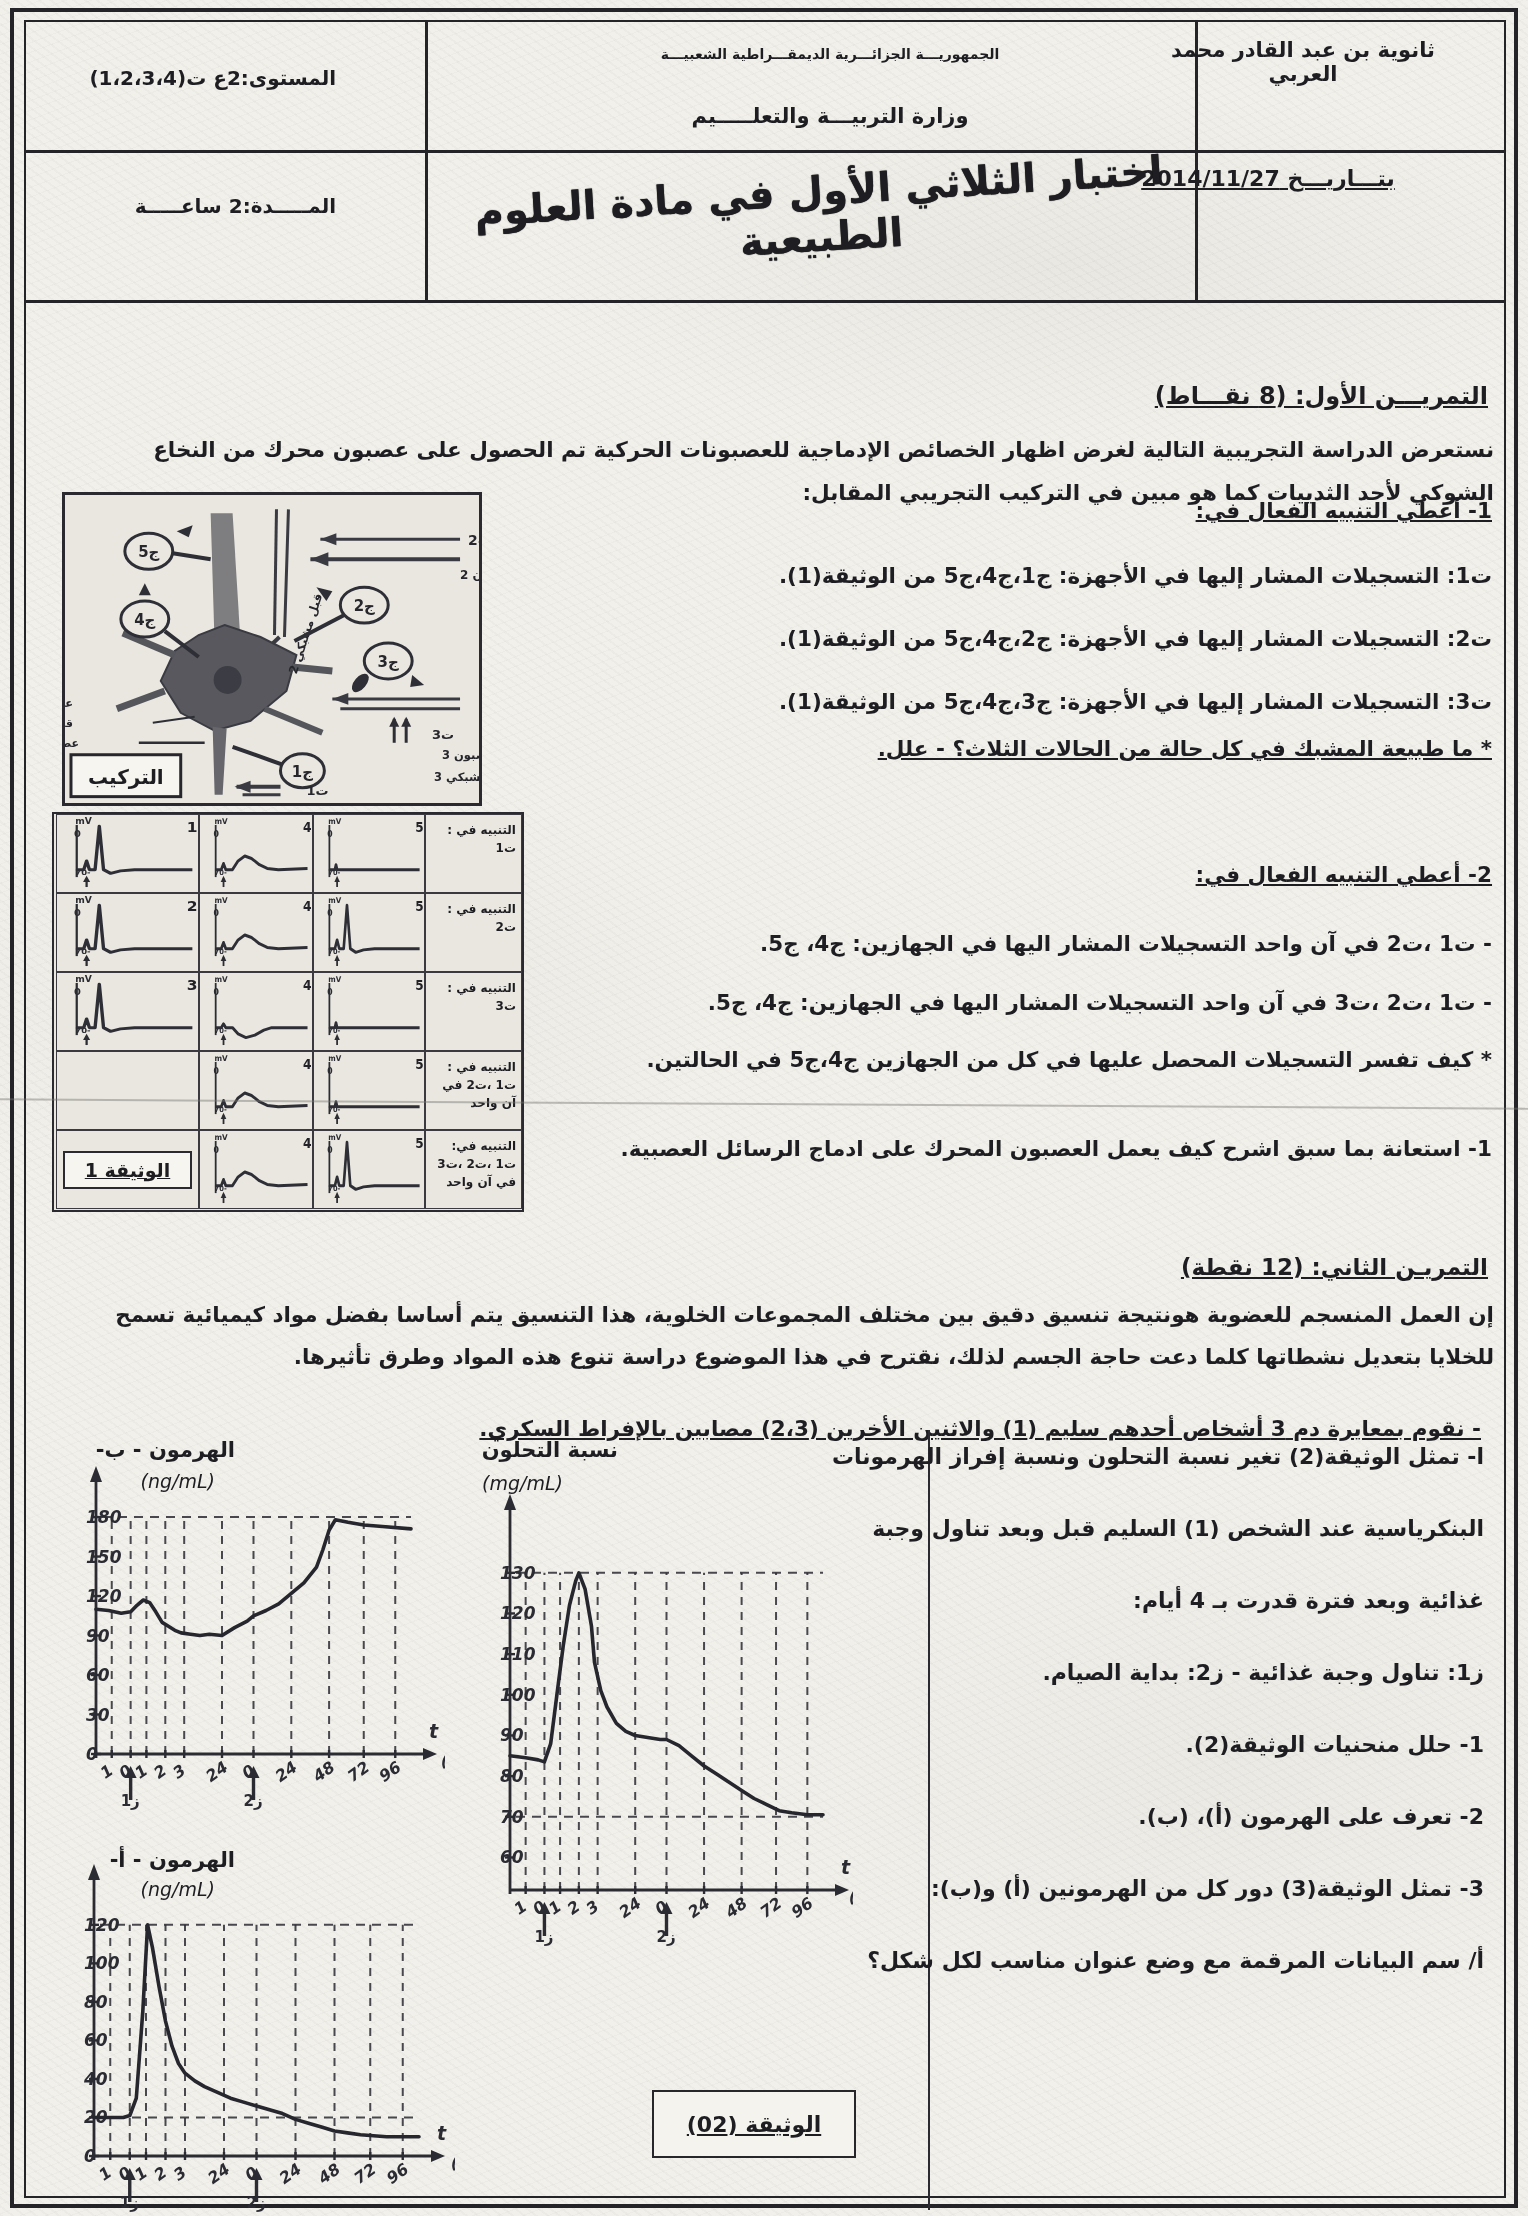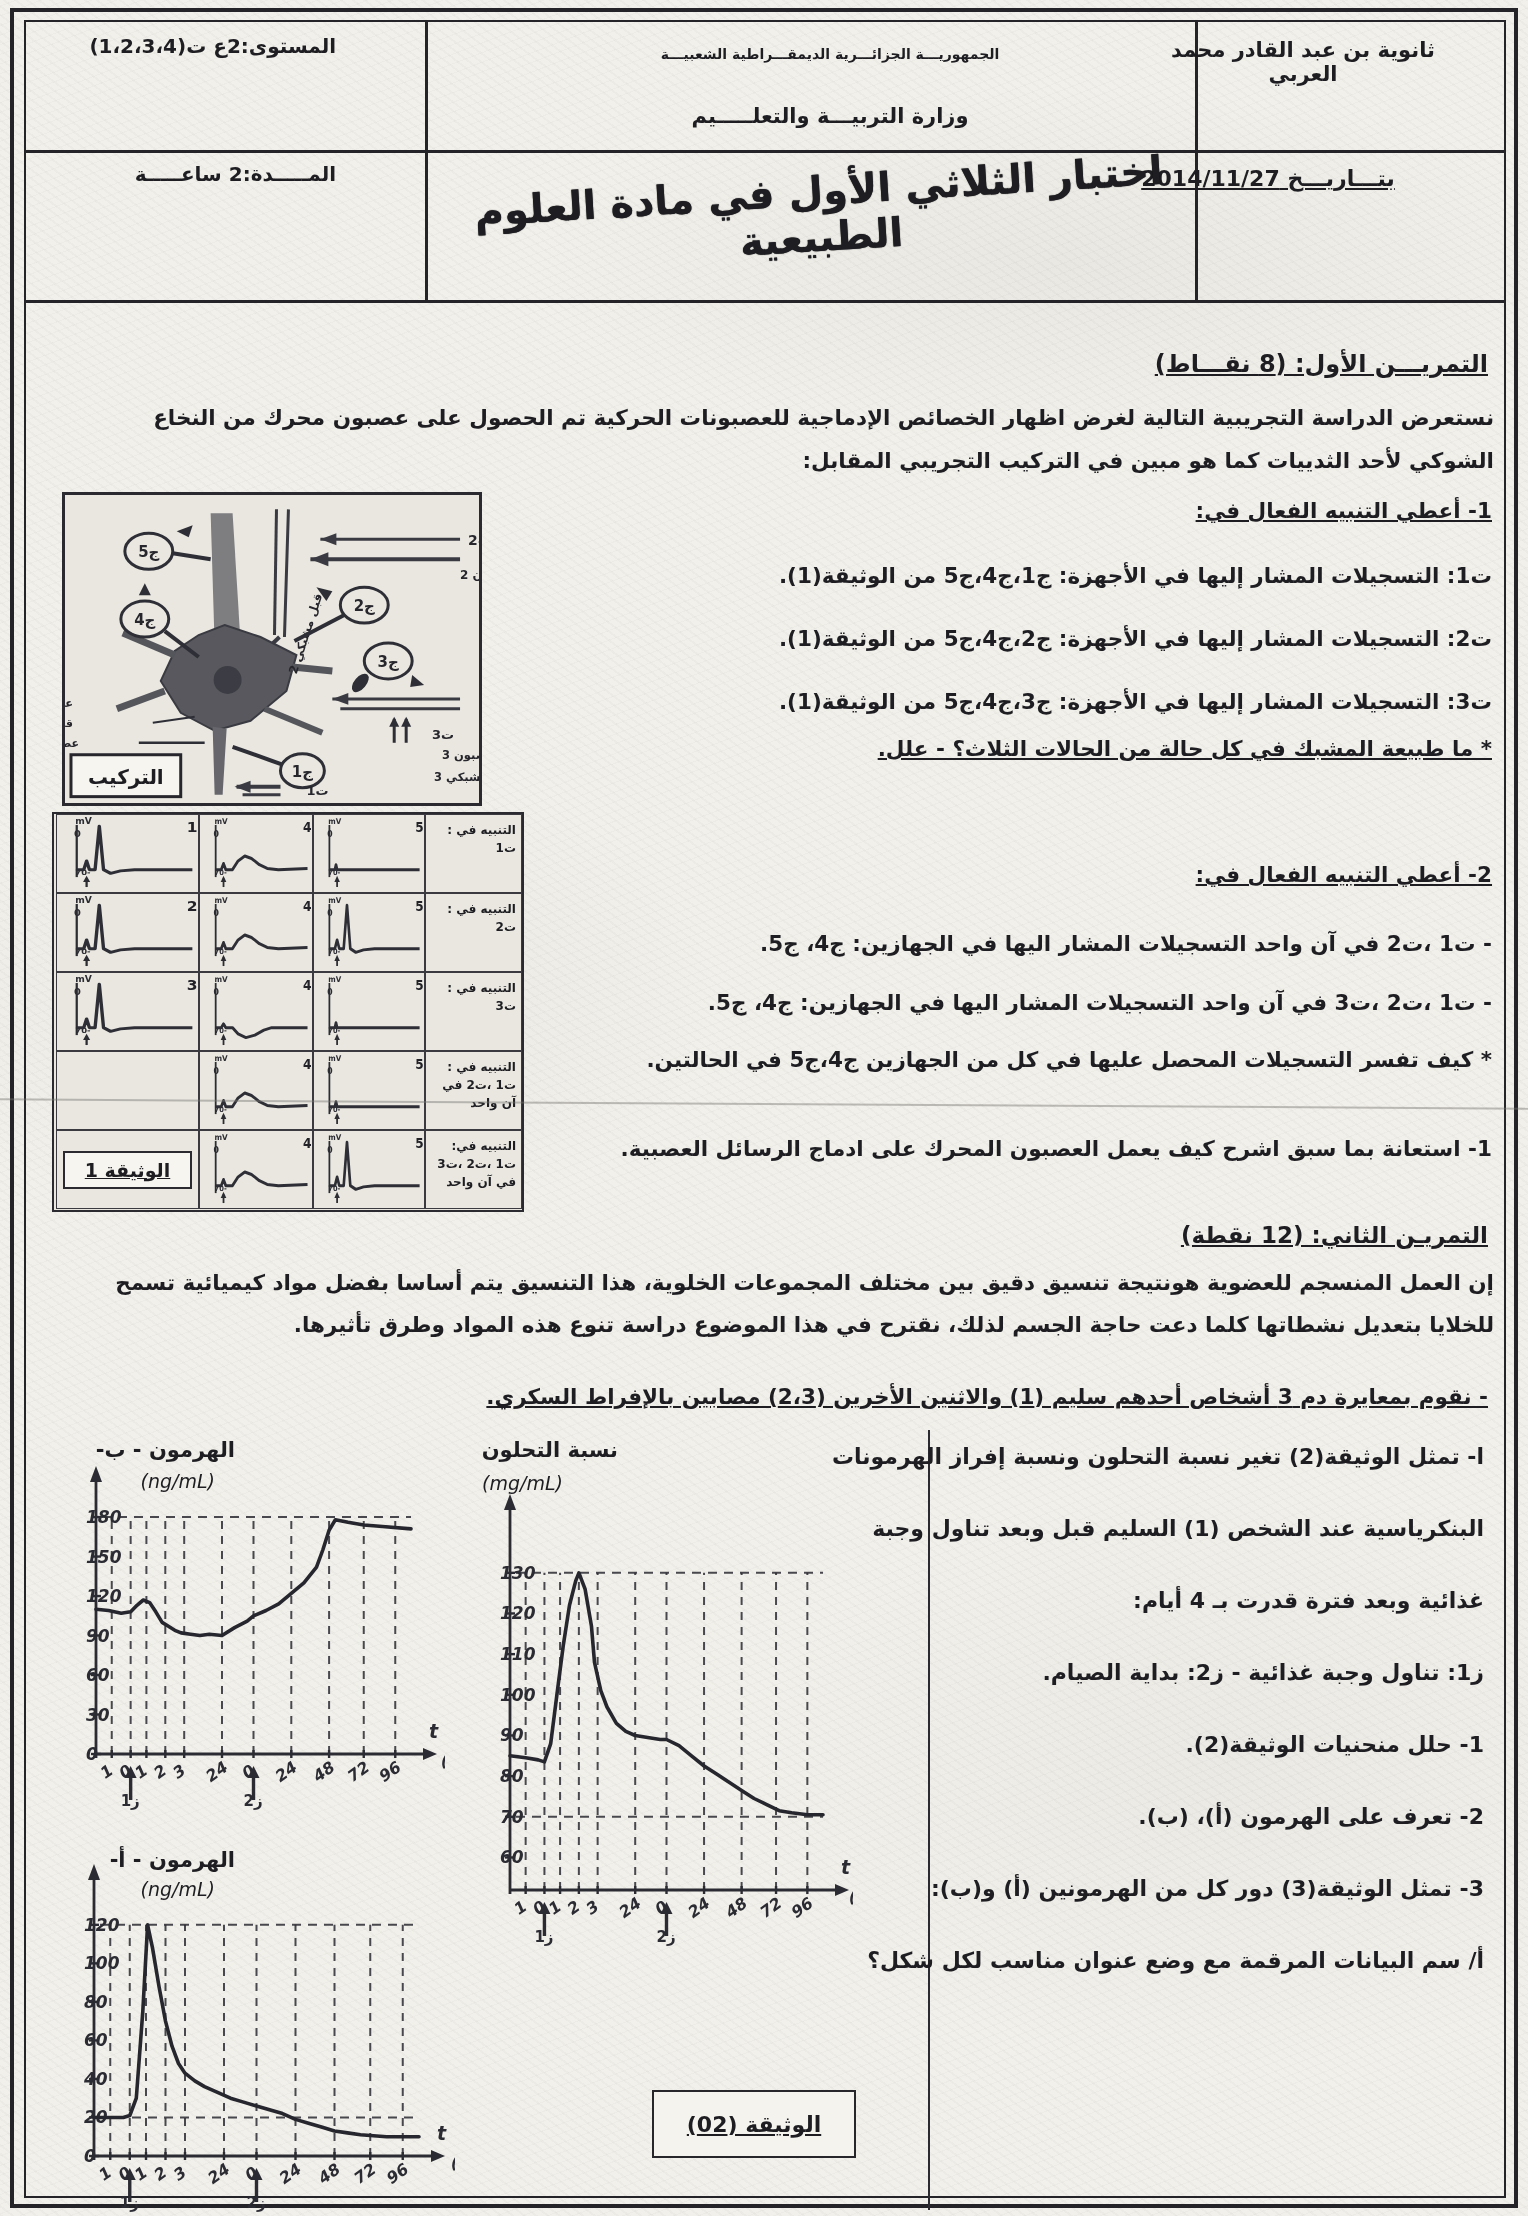--- a/index.html
+++ b/index.html
@@ -26,21 +26,21 @@
   .header-cell{position:absolute;text-align:center;font-weight:bold;}
   .school{top:38px;right:60px;width:330px;font-size:21px;}
   .republic{top:46px;left:470px;width:720px;font-size:14px;letter-spacing:.5px;}
   .ministry{top:104px;left:520px;width:620px;font-size:21px;} 
   .lvl{top:34px;left:36px;width:300px;font-size:20px;text-align:right;}
   .dur{top:162px;left:36px;width:300px;font-size:20px;text-align:right;}
   .datebox{top:166px;right:120px;width:280px;font-size:22px;text-decoration:underline;}
   .examtitle{top:168px;left:450px;width:740px;font-size:40px;transform:rotate(-3.5deg);
     font-weight:bold;text-shadow:0 0 1px #111;}
   
-  .t{position:absolute;font-weight:bold;}
+  .t{position:absolute;font-weight:bold;margin-top:32px;}
   .sec-title{font-size:24px;text-decoration:underline;}
   .body-par{font-size:21.5px;line-height:2.0;text-align:right;}
   .qline{font-size:21.5px;}
   .ul{text-decoration:underline;}
   
   .q-block{position:absolute;text-align:right;}
   .q-block .row{font-weight:bold;font-size:21.5px;}
   
   .diagram{position:absolute;left:62px;top:492px;width:420px;height:314px;
     background:#e9e7e0;border:3px solid #2a2a30;box-sizing:border-box;}
@@ -333,21 +333,21 @@
 
   <div class="crease"></div>
 
   <div class="t sec-title" style="top:1222px;right:40px;font-size:23px;">التمريـن الثاني: (12 نقطة)</div>
 
   <div class="t body-par" style="top:1262px;right:34px;left:34px;line-height:1.95;">
     <span>إن العمل المنسجم للعضوية هونتيجة تنسيق دقيق بين مختلف المجموعات الخلوية، هذا التنسيق يتم أساسا بفضل مواد كيميائية تسمح</span><br>
     <span>للخلايا بتعديل نشطاتها كلما دعت حاجة الجسم لذلك، نقترح في هذا الموضوع دراسة تنوع هذه المواد وطرق تأثيرها.</span>
   </div>
 
-  <div class="t qline ul" style="top:1384px;right:40px;">- نقوم بمعايرة دم 3 أشخاص أحدهم سليم (1) والاثنين الأخرين (2،3) مصابين بالإفراط السكري.</div>
+  <div class="t qline ul" style="top:1384px;right:47px;">- نقوم بمعايرة دم 3 أشخاص أحدهم سليم (1) والاثنين الأخرين (2،3) مصابين بالإفراط السكري.</div>
 
   <div class="vsep"></div>
 
   <div class="ex2-right">
     <div class="row">ا- تمثل الوثيقة(2) تغير نسبة التحلون ونسبة إفراز الهرمونات</div>
     <div class="row">البنكرياسية عند الشخص (1) السليم قبل وبعد تناول وجبة</div>
     <div class="row">غذائية وبعد فترة قدرت بـ 4 أيام:</div>
     <div class="row">ز1: تناول وجبة غذائية - ز2: بداية الصيام.</div>
     <div class="row">1- حلل منحنيات الوثيقة(2).</div>
     <div class="row">2- تعرف على الهرمون (أ)، (ب).</div>

